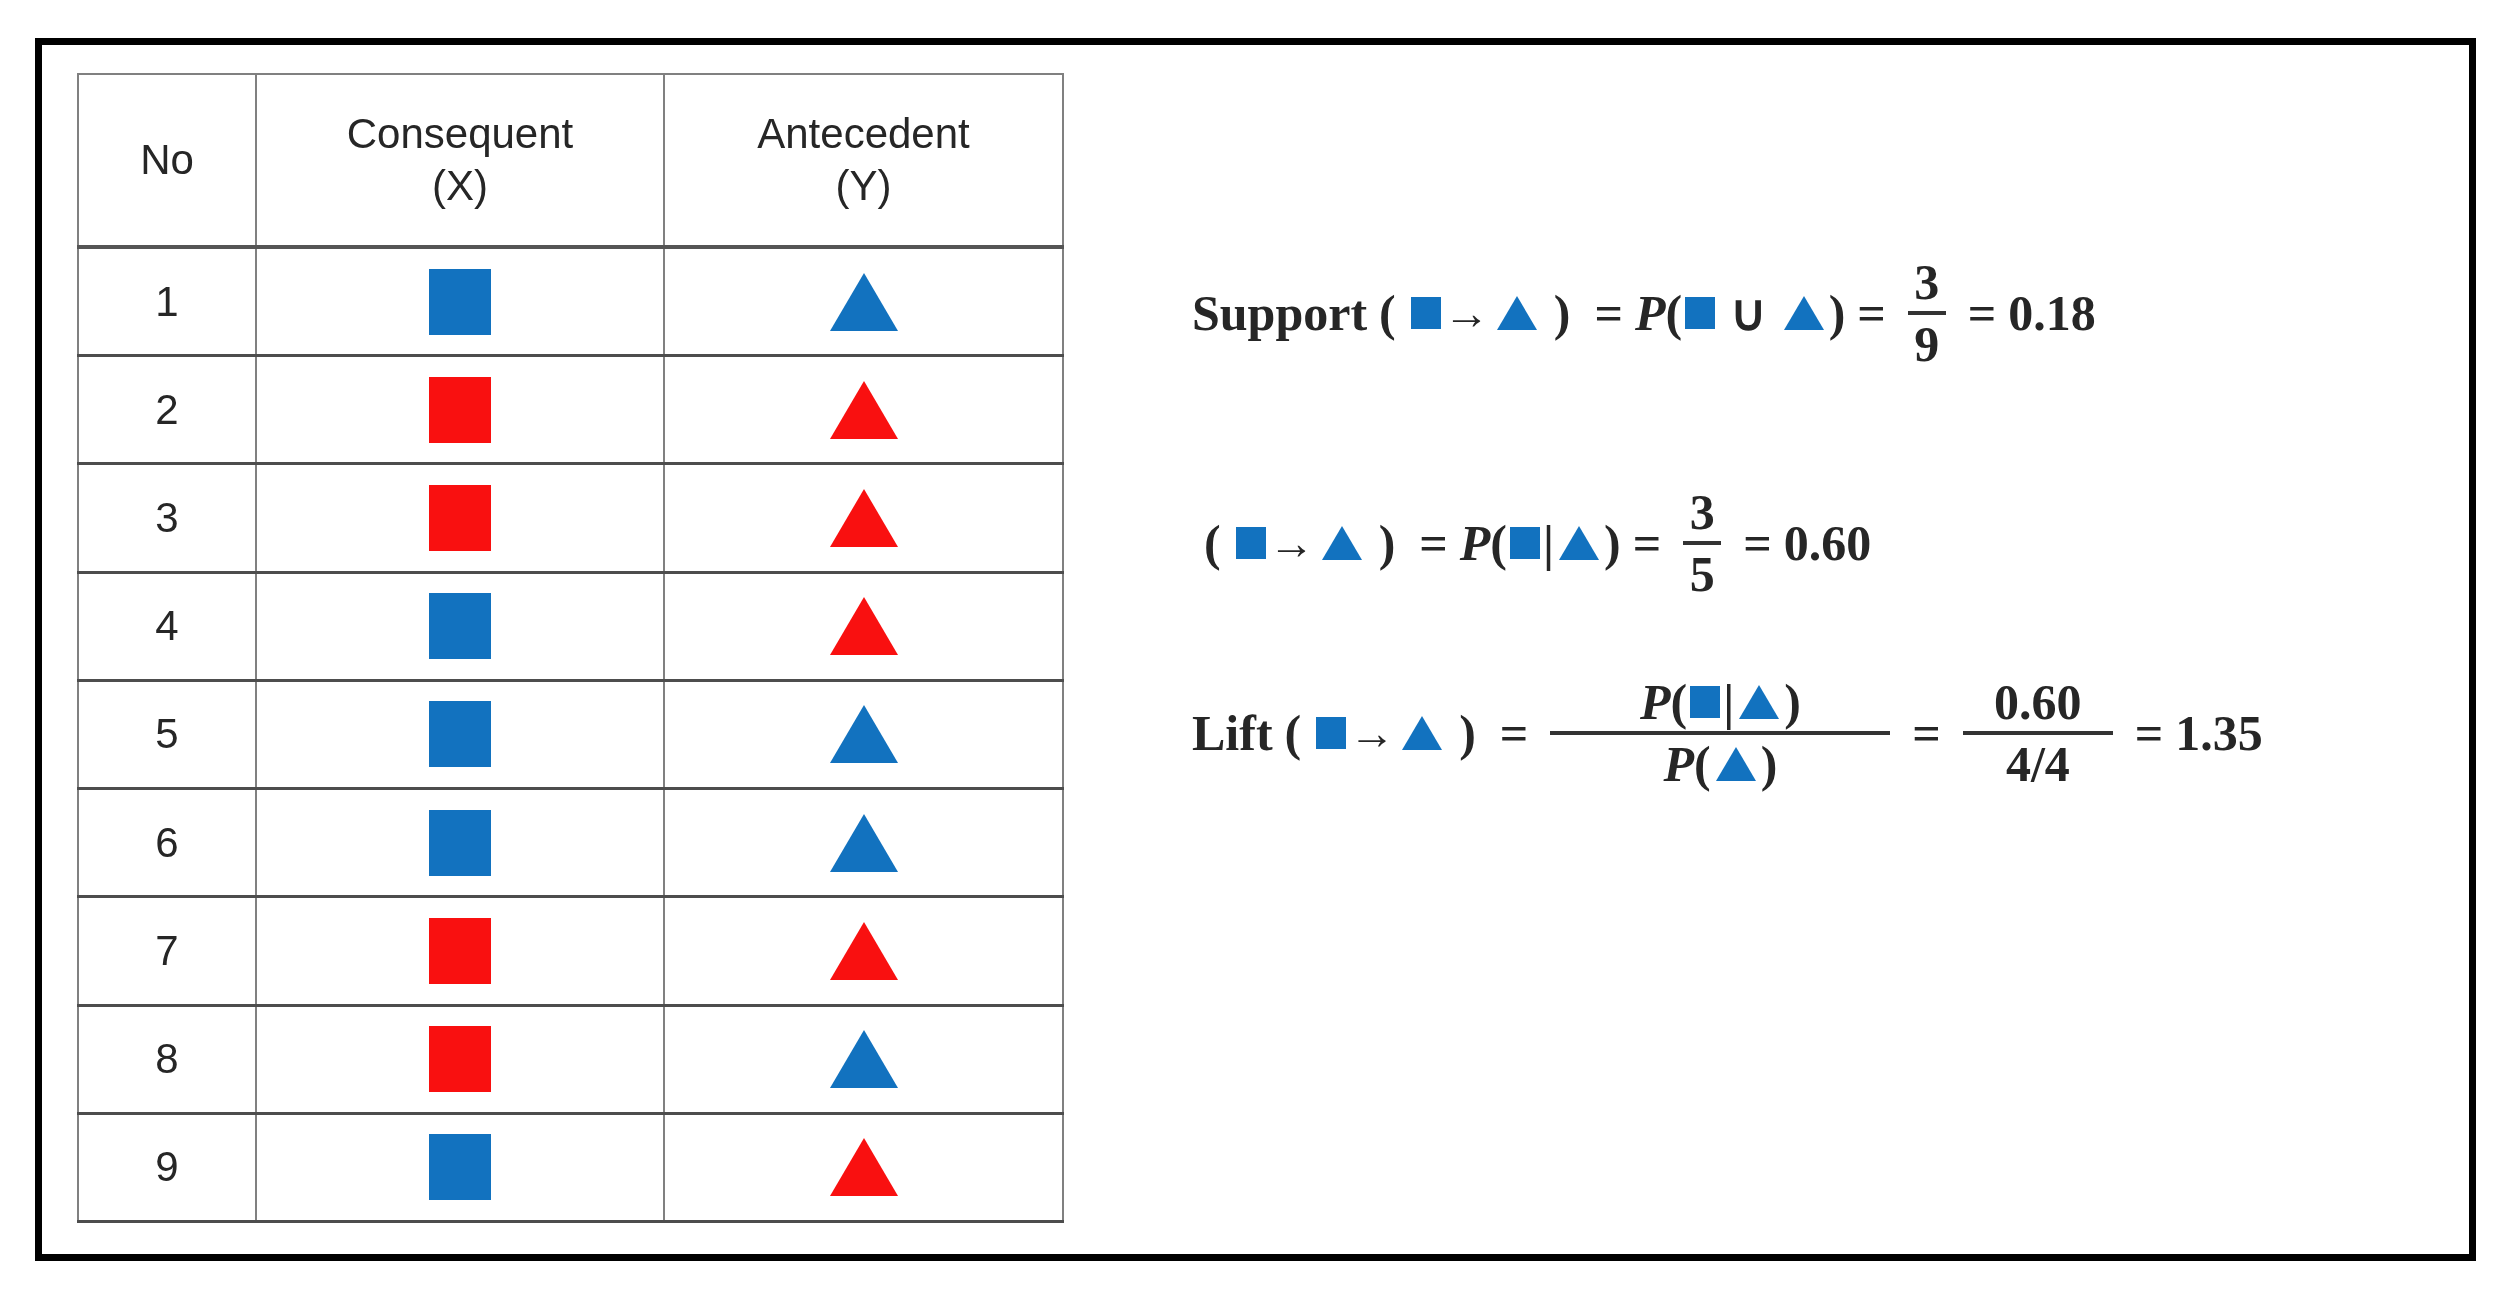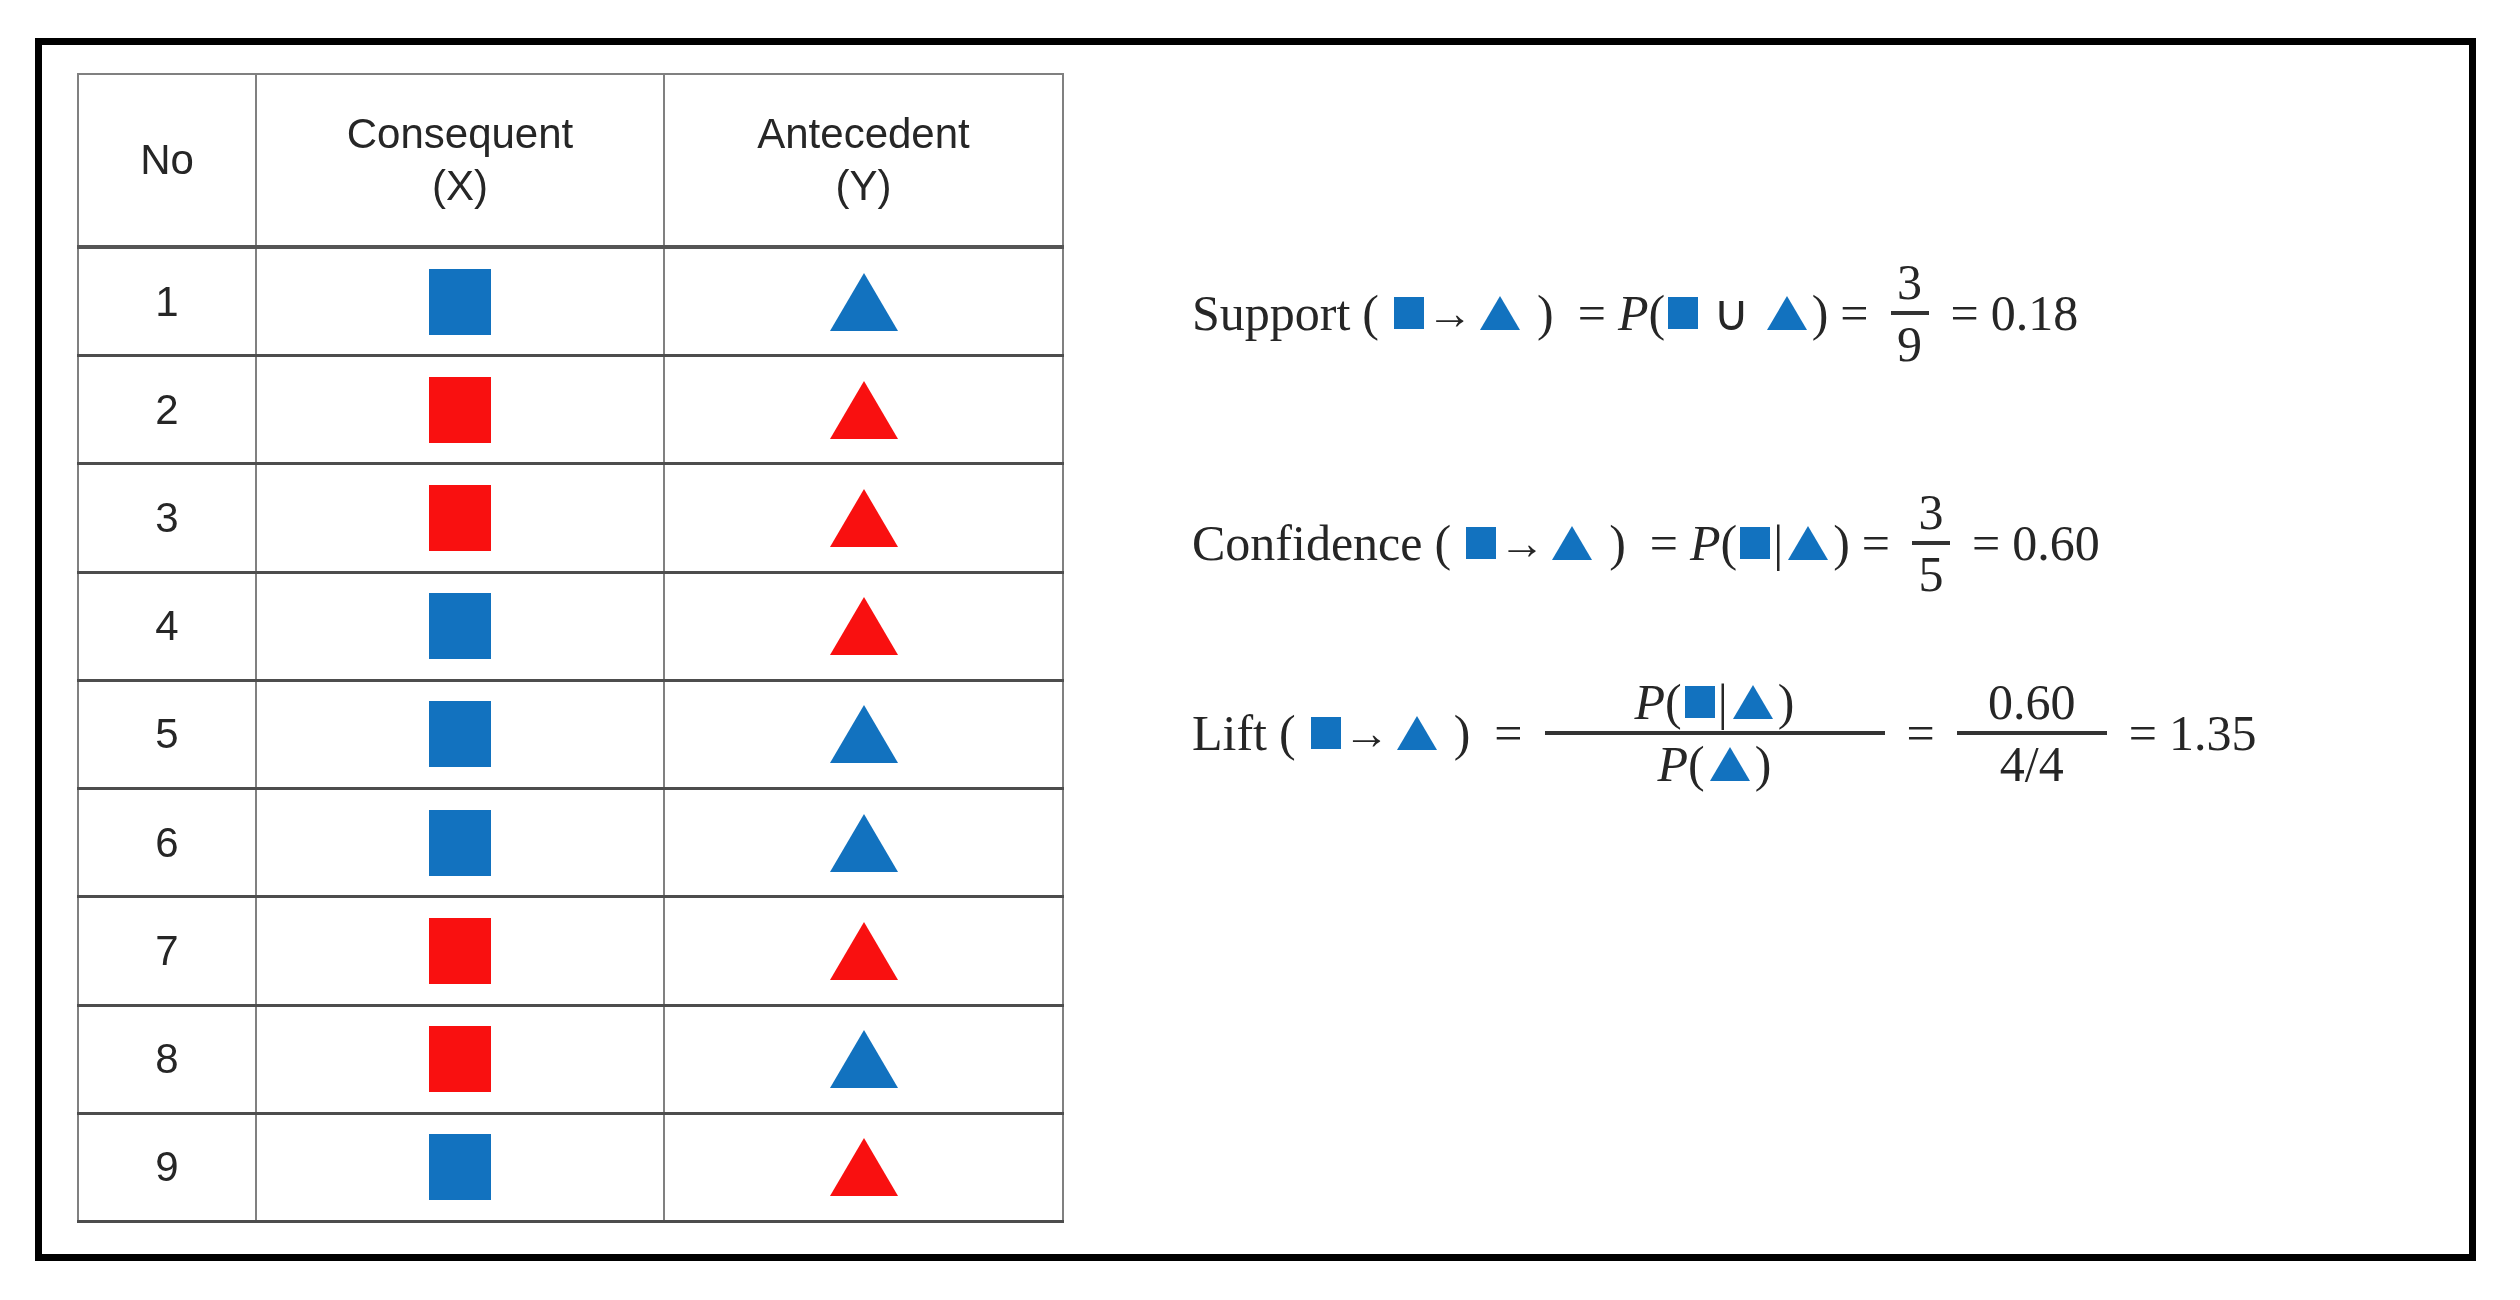--- a/index.html
+++ b/index.html
@@ -49,21 +49,21 @@
   
   .isq{width:30px;height:32px;display:inline-block;vertical-align:-4px;margin:0 3px;}
   .isq.blue{background:#1272bf;}
   .itri{width:0;height:0;display:inline-block;vertical-align:-4px;margin:0 5px;
         border-left:20px solid transparent;border-right:20px solid transparent;}
   .itri.blue{border-bottom:34px solid #1272bf;}
 
   
   #formulas{
     position:absolute;left:1150px;top:150px;width:1250px;
-    font-family:"Liberation Serif",serif;color:#262626;
+    font-family:"Liberation Serif",serif;color:#262626;font-weight:bold;
   }
   .formula{
     display:flex;align-items:center;font-size:50px;white-space:nowrap;
   }
   .f-support{margin-top:62px;}
   .f-confidence{margin-top:118px;}
   .f-lift{margin-top:78px;}
   .lbl{font-family:"Liberation Serif",serif;}
   .ital{font-style:italic;}
   .op{margin:0 12px;}
@@ -249,21 +249,20 @@
       <span class="frac">
         <span class="num">3</span>
         <span class="bar"></span>
         <span class="den">9</span>
       </span>
       <span class="op">=</span>
       <span>0.18</span>
     </div>
 
     <div class="formula f-confidence">
-      <span class="lbl">Confidence</span>
       <span class="op">(</span>
       <span class="isq blue"></span>
       <span class="arrow">→</span>
       <span class="itri blue"></span>
       <span class="op">)</span>
       <span class="op">=</span>
       <span class="ital">P</span>
       <span>(</span>
       <span class="isq blue"></span>
       <span>|</span>

